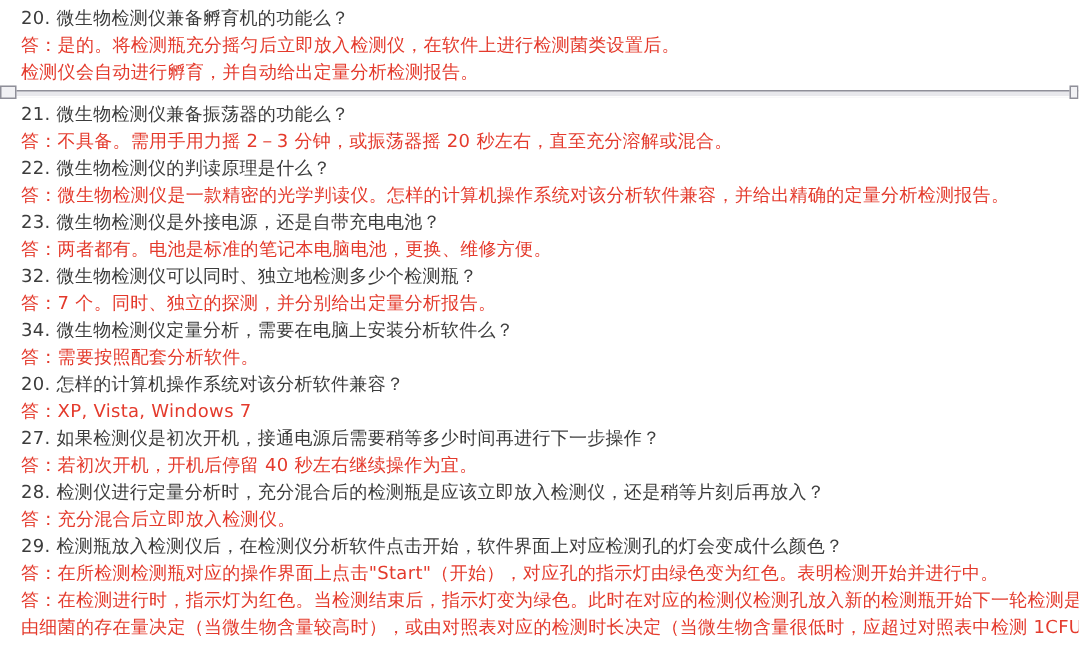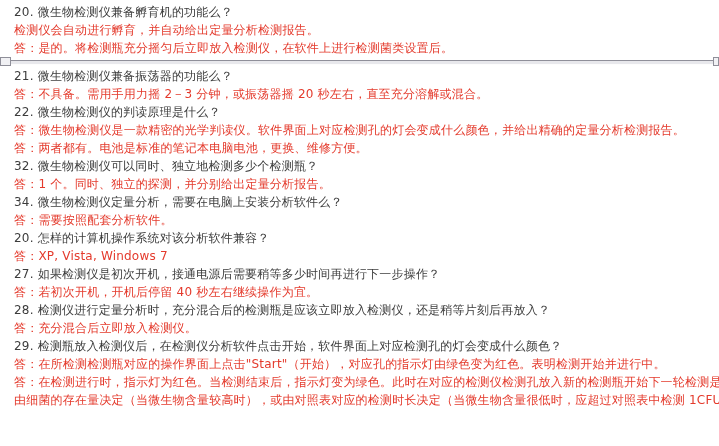--- a/index.html
+++ b/index.html
@@ -29,36 +29,37 @@
   .hscroll .endcap{
     position:absolute;right:0;top:0;width:6px;height:9px;
     background:#f1f1f4;border:1px solid #8f8f99;box-sizing:border-box;
   }
 </style>
 </head>
 <body>
 
 <div class="doc">
   <div class="line q">20. 微生物检测仪兼备孵育机的功能么？</div>
+  <div class="line a">答：是的。将检测瓶充分摇匀后立即放入检测仪，在软件上进行检测菌类设置后。</div>
   <div class="line a">检测仪会自动进行孵育，并自动给出定量分析检测报告。</div>
-  <div class="line a">答：是的。将检测瓶充分摇匀后立即放入检测仪，在软件上进行检测菌类设置后。</div>
 
   <div class="hscroll">
     <div class="track"></div>
     <div class="thumb"></div>
     <div class="endcap"></div>
   </div>
 
   <div class="line q">21. 微生物检测仪兼备振荡器的功能么？</div>
   <div class="line a">答：不具备。需用手用力摇 2－3 分钟，或振荡器摇 20 秒左右，直至充分溶解或混合。</div>
   <div class="line q">22. 微生物检测仪的判读原理是什么？</div>
-  <div class="line a">答：微生物检测仪是一款精密的光学判读仪。软件界面上对应检测孔的灯会变成什么颜色，并给出精确的定量分析检测报告。</div>
+  <div class="line a">答：微生物检测仪是一款精密的光学判读仪。怎样的计算机操作系统对该分析软件兼容，并给出精确的定量分析检测报告。</div>
+  <div class="line q">23. 微生物检测仪是外接电源，还是自带充电电池？</div>
   <div class="line a">答：两者都有。电池是标准的笔记本电脑电池，更换、维修方便。</div>
   <div class="line q">32. 微生物检测仪可以同时、独立地检测多少个检测瓶？</div>
-  <div class="line a">答：1 个。同时、独立的探测，并分别给出定量分析报告。</div>
+  <div class="line a">答：7 个。同时、独立的探测，并分别给出定量分析报告。</div>
   <div class="line q">34. 微生物检测仪定量分析，需要在电脑上安装分析软件么？</div>
   <div class="line a">答：需要按照配套分析软件。</div>
   <div class="line q">20. 怎样的计算机操作系统对该分析软件兼容？</div>
   <div class="line a">答：XP, Vista, Windows 7</div>
   <div class="line q">27. 如果检测仪是初次开机，接通电源后需要稍等多少时间再进行下一步操作？</div>
   <div class="line a">答：若初次开机，开机后停留 40 秒左右继续操作为宜。</div>
   <div class="line q">28. 检测仪进行定量分析时，充分混合后的检测瓶是应该立即放入检测仪，还是稍等片刻后再放入？</div>
   <div class="line a">答：充分混合后立即放入检测仪。</div>
   <div class="line q">29. 检测瓶放入检测仪后，在检测仪分析软件点击开始，软件界面上对应检测孔的灯会变成什么颜色？</div>
   <div class="line a">答：在所检测检测瓶对应的操作界面上点击"Start"（开始），对应孔的指示灯由绿色变为红色。表明检测开始并进行中。</div>

